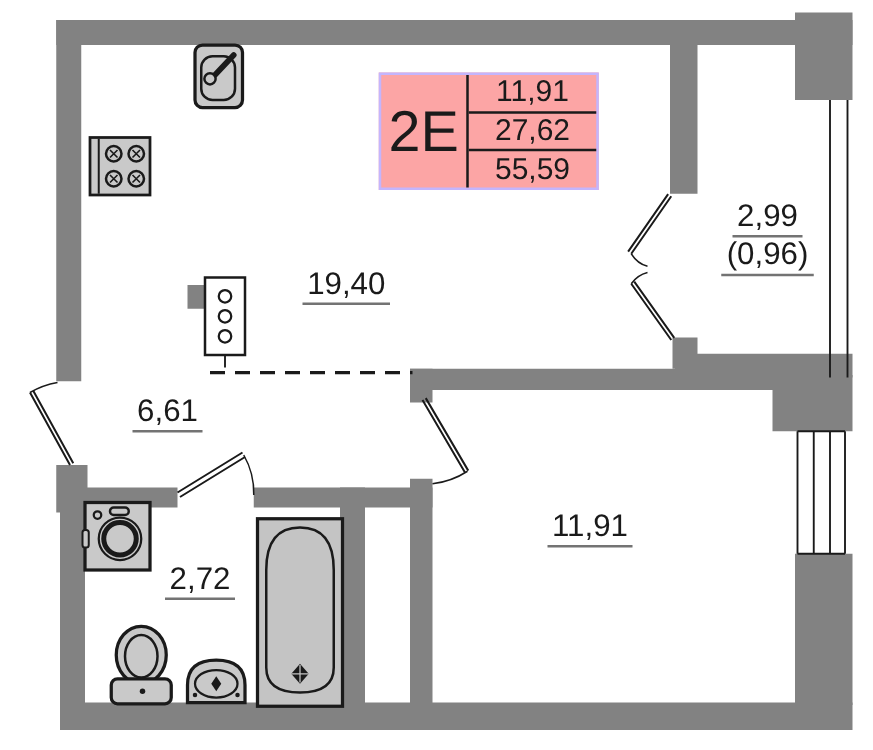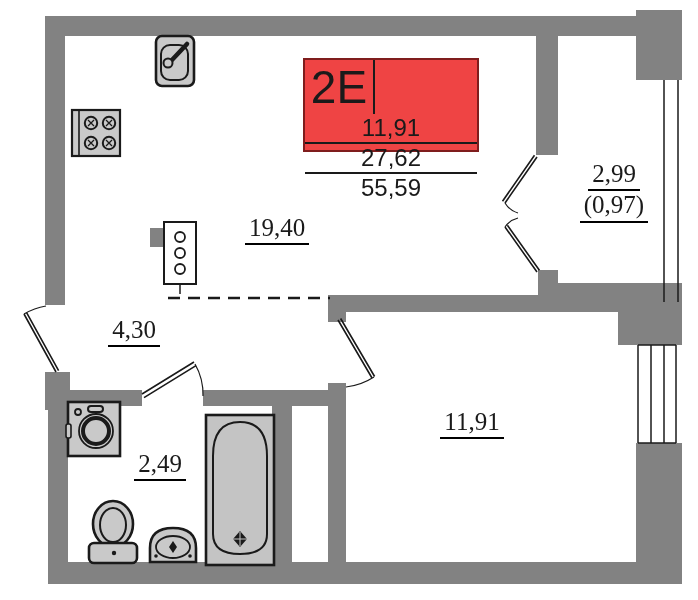--- a/index.html
+++ b/index.html
@@ -1,22 +1,22 @@
 <!DOCTYPE html>
 <html><head>
 <meta charset="utf-8">
 <style>
   html,body{margin:0;padding:0;background:#fff;}
   .plan{position:relative;width:698px;height:600px;background:#ffffff;overflow:hidden;
         font-family:"Liberation Sans",sans-serif;}
   .plan svg{position:absolute;left:0;top:0;}
   .room-label{position:absolute;color:#1a1a1a;font-size:25px;text-align:center;z-index:3;line-height:1.05;}
-  .room-label .u{display:inline-block;border-bottom:2px solid #000000;padding:0 4px 2px;font-family:Liberation Serif, serif;}
-  .title-block{position:absolute;left:303px;top:58px;width:172px;height:90px;background:#ef4444;
-               border:2px solid #7f1d1d;display:flex;z-index:3;flex-direction:column;}
+  .room-label .u{display:inline-block;border-bottom:2px solid #737373;padding:0 4px 2px;}
+  .title-block{position:absolute;left:303px;top:58px;width:172px;height:90px;background:#fca5a5;
+               border:2px solid #c4b5fd;display:flex;z-index:3;}
   .tb-left{width:68px;border-right:2px solid #1a1a1a;display:flex;align-items:center;justify-content:center;
            font-size:46px;color:#1a1a1a;}
   .tb-right{flex:1;display:flex;flex-direction:column;}
   .tb-row{flex:1;display:flex;align-items:center;justify-content:center;font-size:24px;color:#1a1a1a;
           border-bottom:2px solid #1a1a1a;}
   .tb-row:last-child{border-bottom:none;}
 </style>
 </head>
 <body>
 
@@ -160,29 +160,29 @@
       <div class="tb-row">27,62</div>
       <div class="tb-row">55,59</div>
     </div>
   </div>
 
   <div class="room-label" style="left:234px;top:214px;width:86px;">
     <span class="u">19,40</span>
   </div>
 
   <div class="room-label" style="left:100px;top:316px;width:68px;">
-    <span class="u">4,30</span>
+    <span class="u">6,61</span>
   </div>
 
   <div class="room-label" style="left:126px;top:450px;width:68px;">
-    <span class="u">2,49</span>
+    <span class="u">2,72</span>
   </div>
 
   <div class="room-label" style="left:428px;top:408px;width:88px;">
     <span class="u">11,91</span>
   </div>
 
   <div class="room-label" style="left:572px;top:160px;width:84px;">
     <span class="u">2,99</span><br>
-    <span class="u">(0,97)</span>
+    <span class="u">(0,96)</span>
   </div>
 
 </div>
 
 </body></html>

